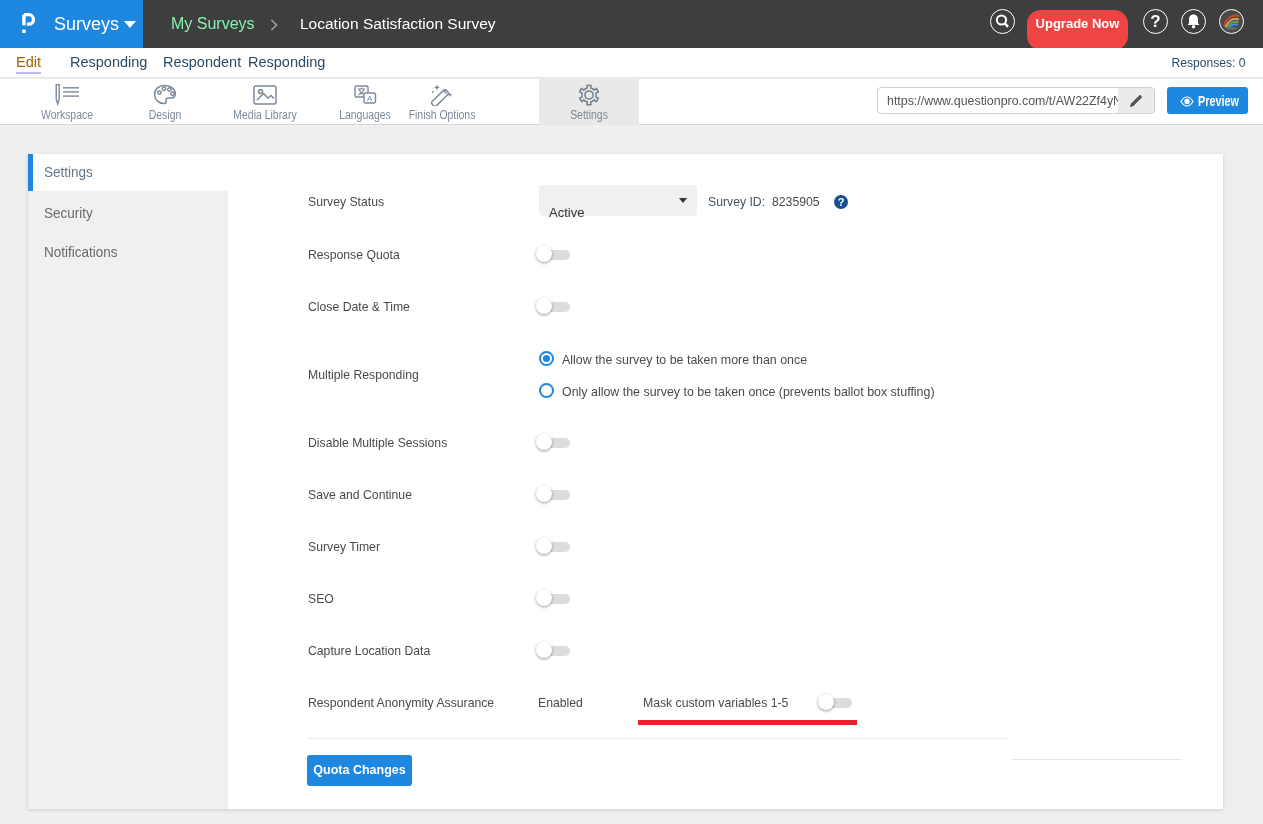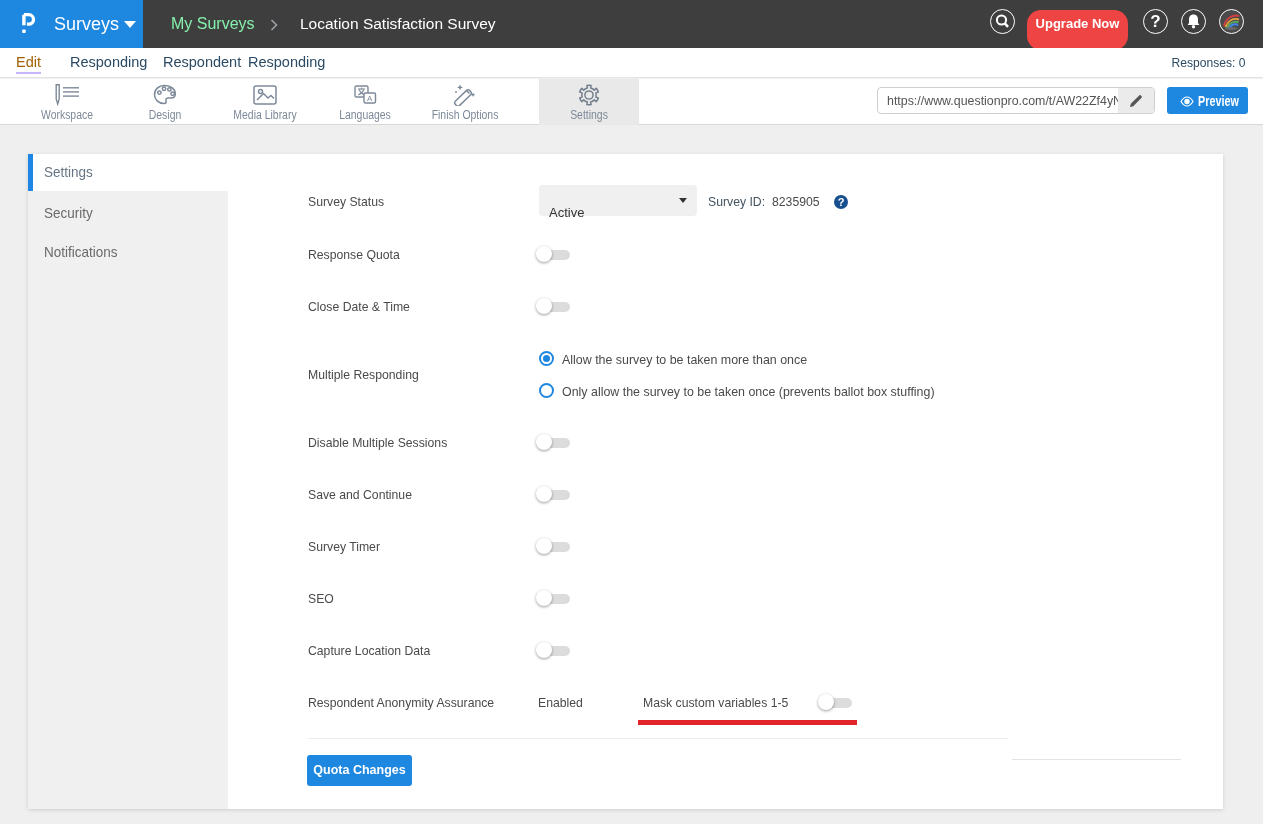--- a/index.html
+++ b/index.html
@@ -155,21 +155,21 @@
         <line x1="9.5" y1="3.6" x2="9.5" y2="5"></line>
         <line x1="6" y1="5" x2="13" y2="5"></line>
         <path d="M12 5.4 C11 8 9 10 6.2 11"></path>
         <path d="M7 5.4 C8 8 10 10 12.8 11"></path>
       </g>
       <rect x="12" y="9" width="11.5" height="10" rx="1.5" stroke="#7d8998" stroke-width="1.4" fill="#fff"></rect>
       <text x="17.7" y="16.5" font-size="8" fill="#7d8998" text-anchor="middle" font-family="Liberation Sans">A</text>
     </svg>
     <div class="toollabel">Languages</div>
   </div>
-  <div class="toolitem" style="left:415px;">
+  <div class="toolitem" style="left:392px;">
     <svg width="26" height="22" viewBox="0 0 26 22">
       <g stroke="#7d8998" stroke-width="1.5" fill="none">
         <rect x="1" y="11" width="20" height="6" rx="2.5" transform="rotate(-44 11 14)"></rect>
         <line x1="14.2" y1="6.2" x2="17.5" y2="9.5"></line>
       </g>
       <g fill="#7d8998">
         <path d="M8 0.5 l0.9 2 2 0.9 -2 0.9 -0.9 2 -0.9 -2 -2 -0.9 2 -0.9 Z"></path>
         <path d="M21 8.5 l0.7 1.5 1.5 0.7 -1.5 0.7 -0.7 1.5 -0.7 -1.5 -1.5 -0.7 1.5 -0.7 Z"></path>
         <circle cx="4" cy="8" r="0.9"></circle>
       </g>

